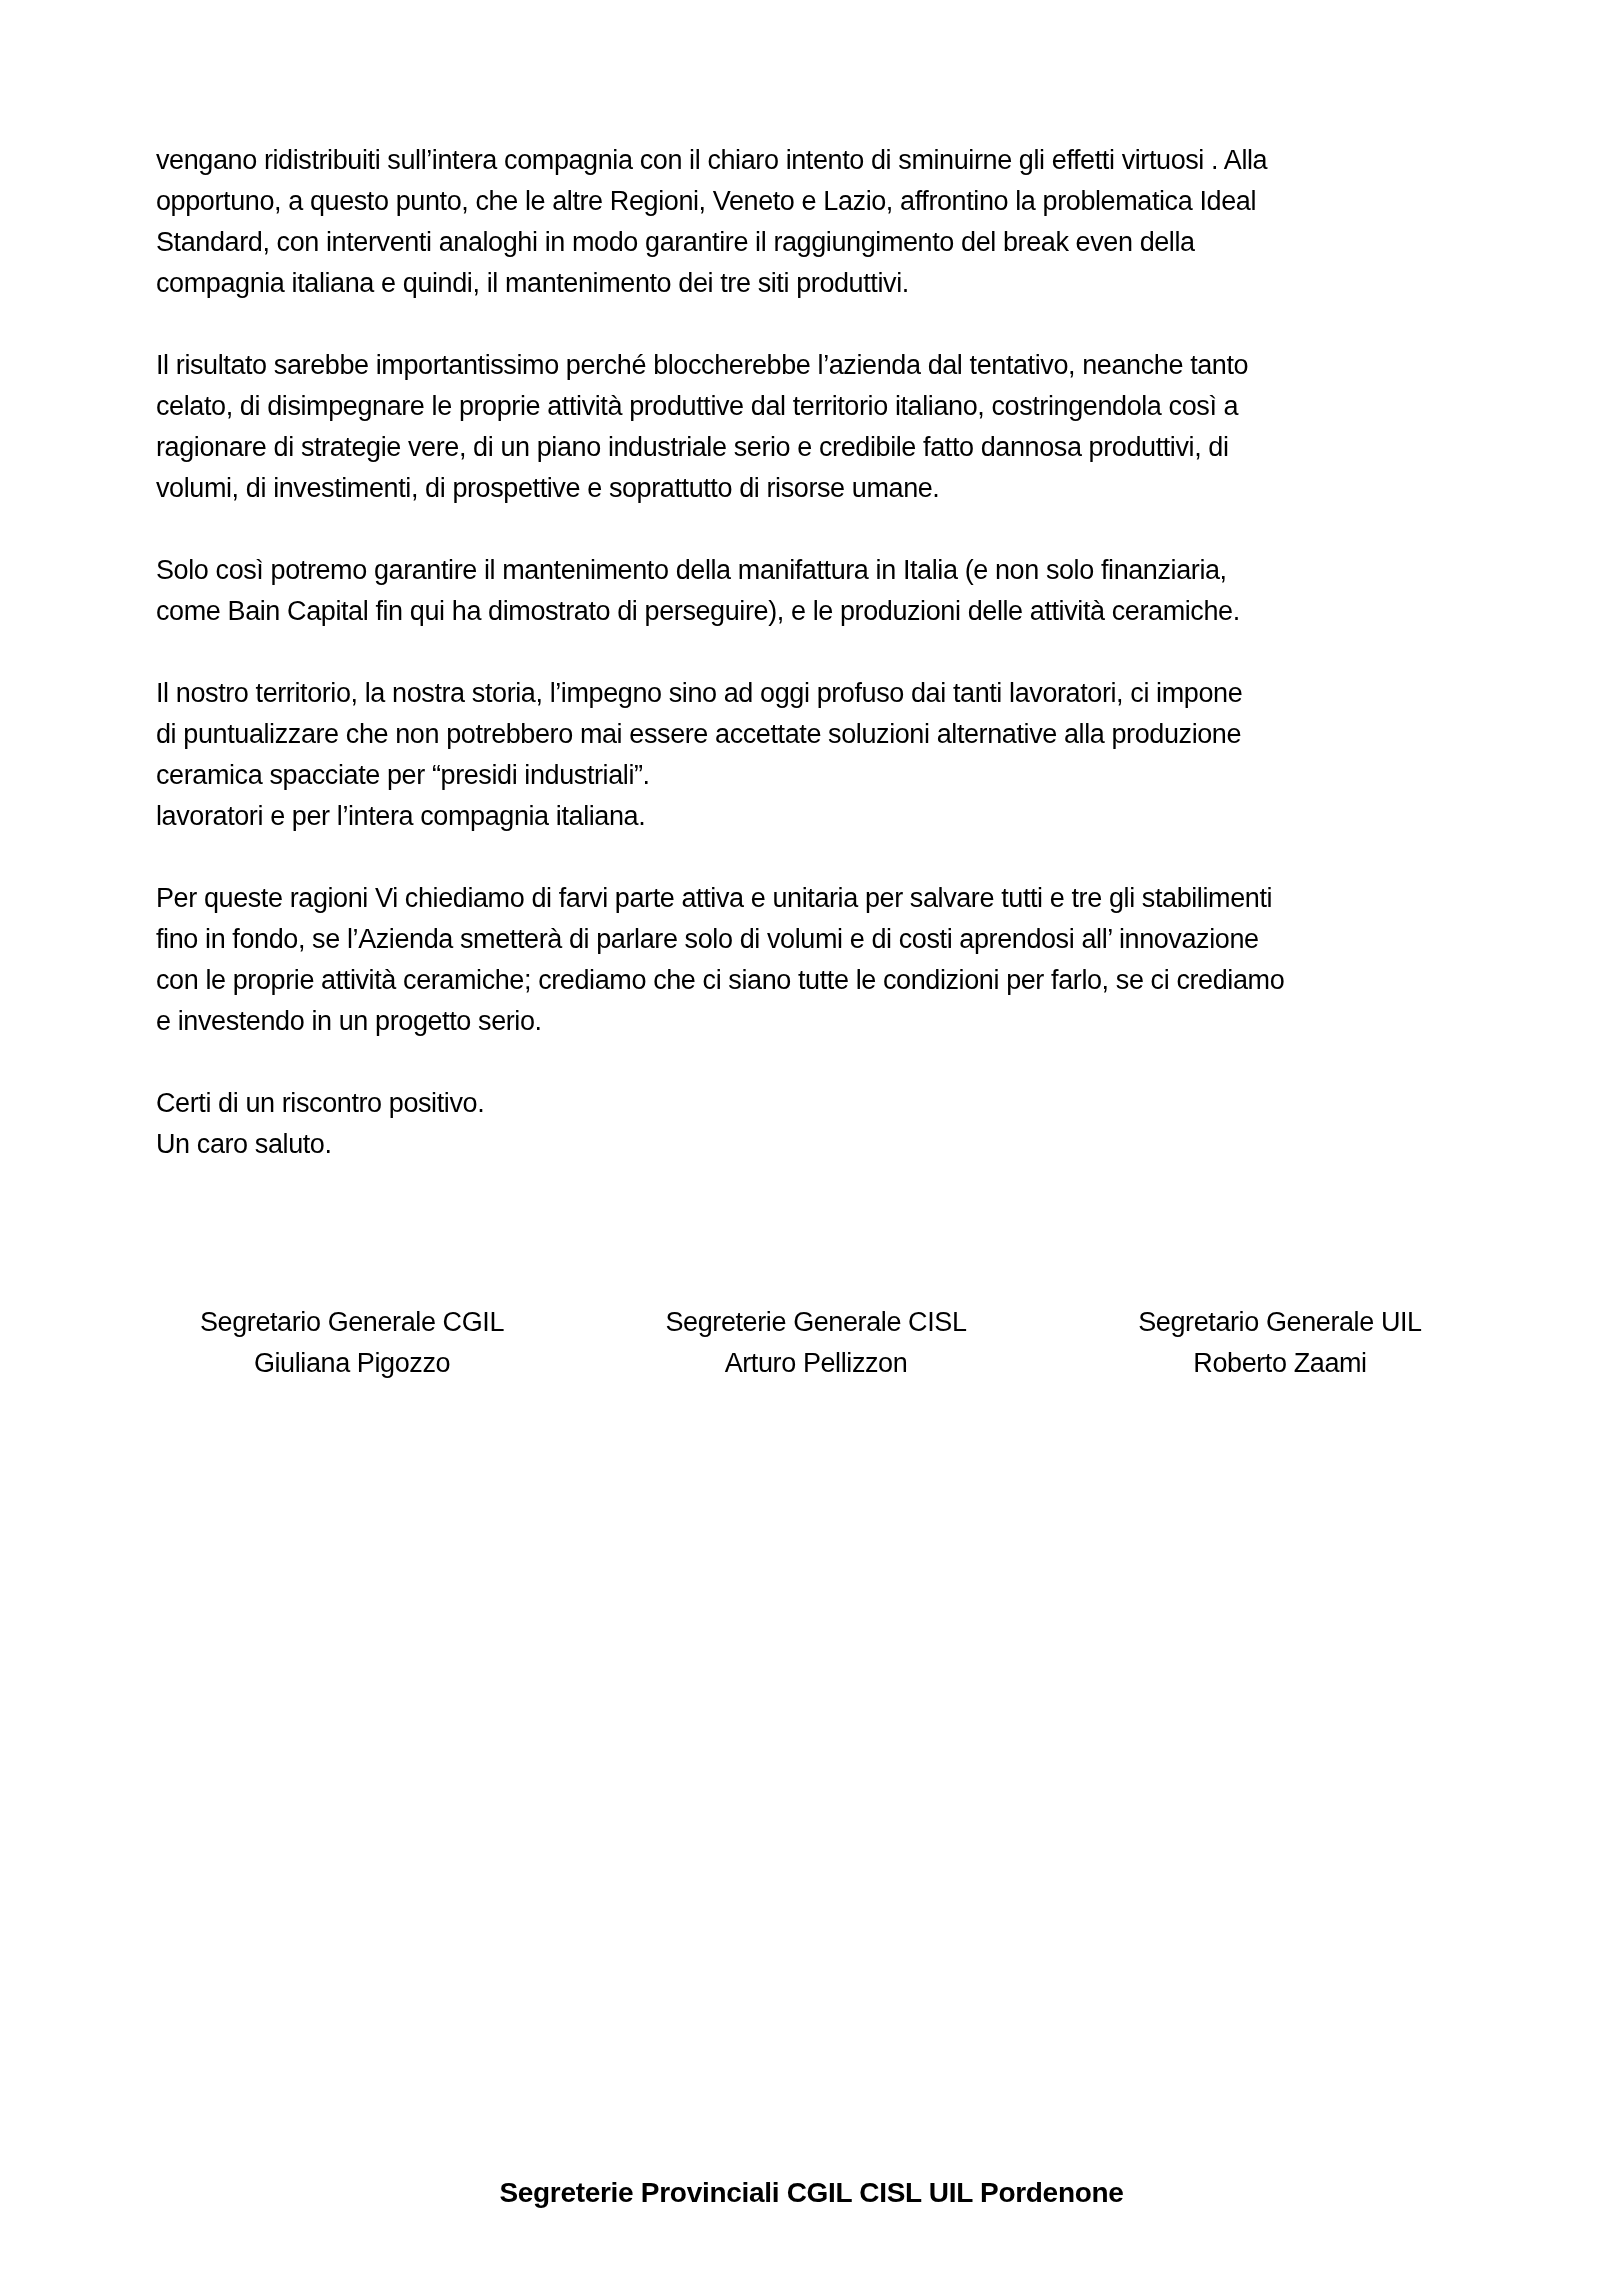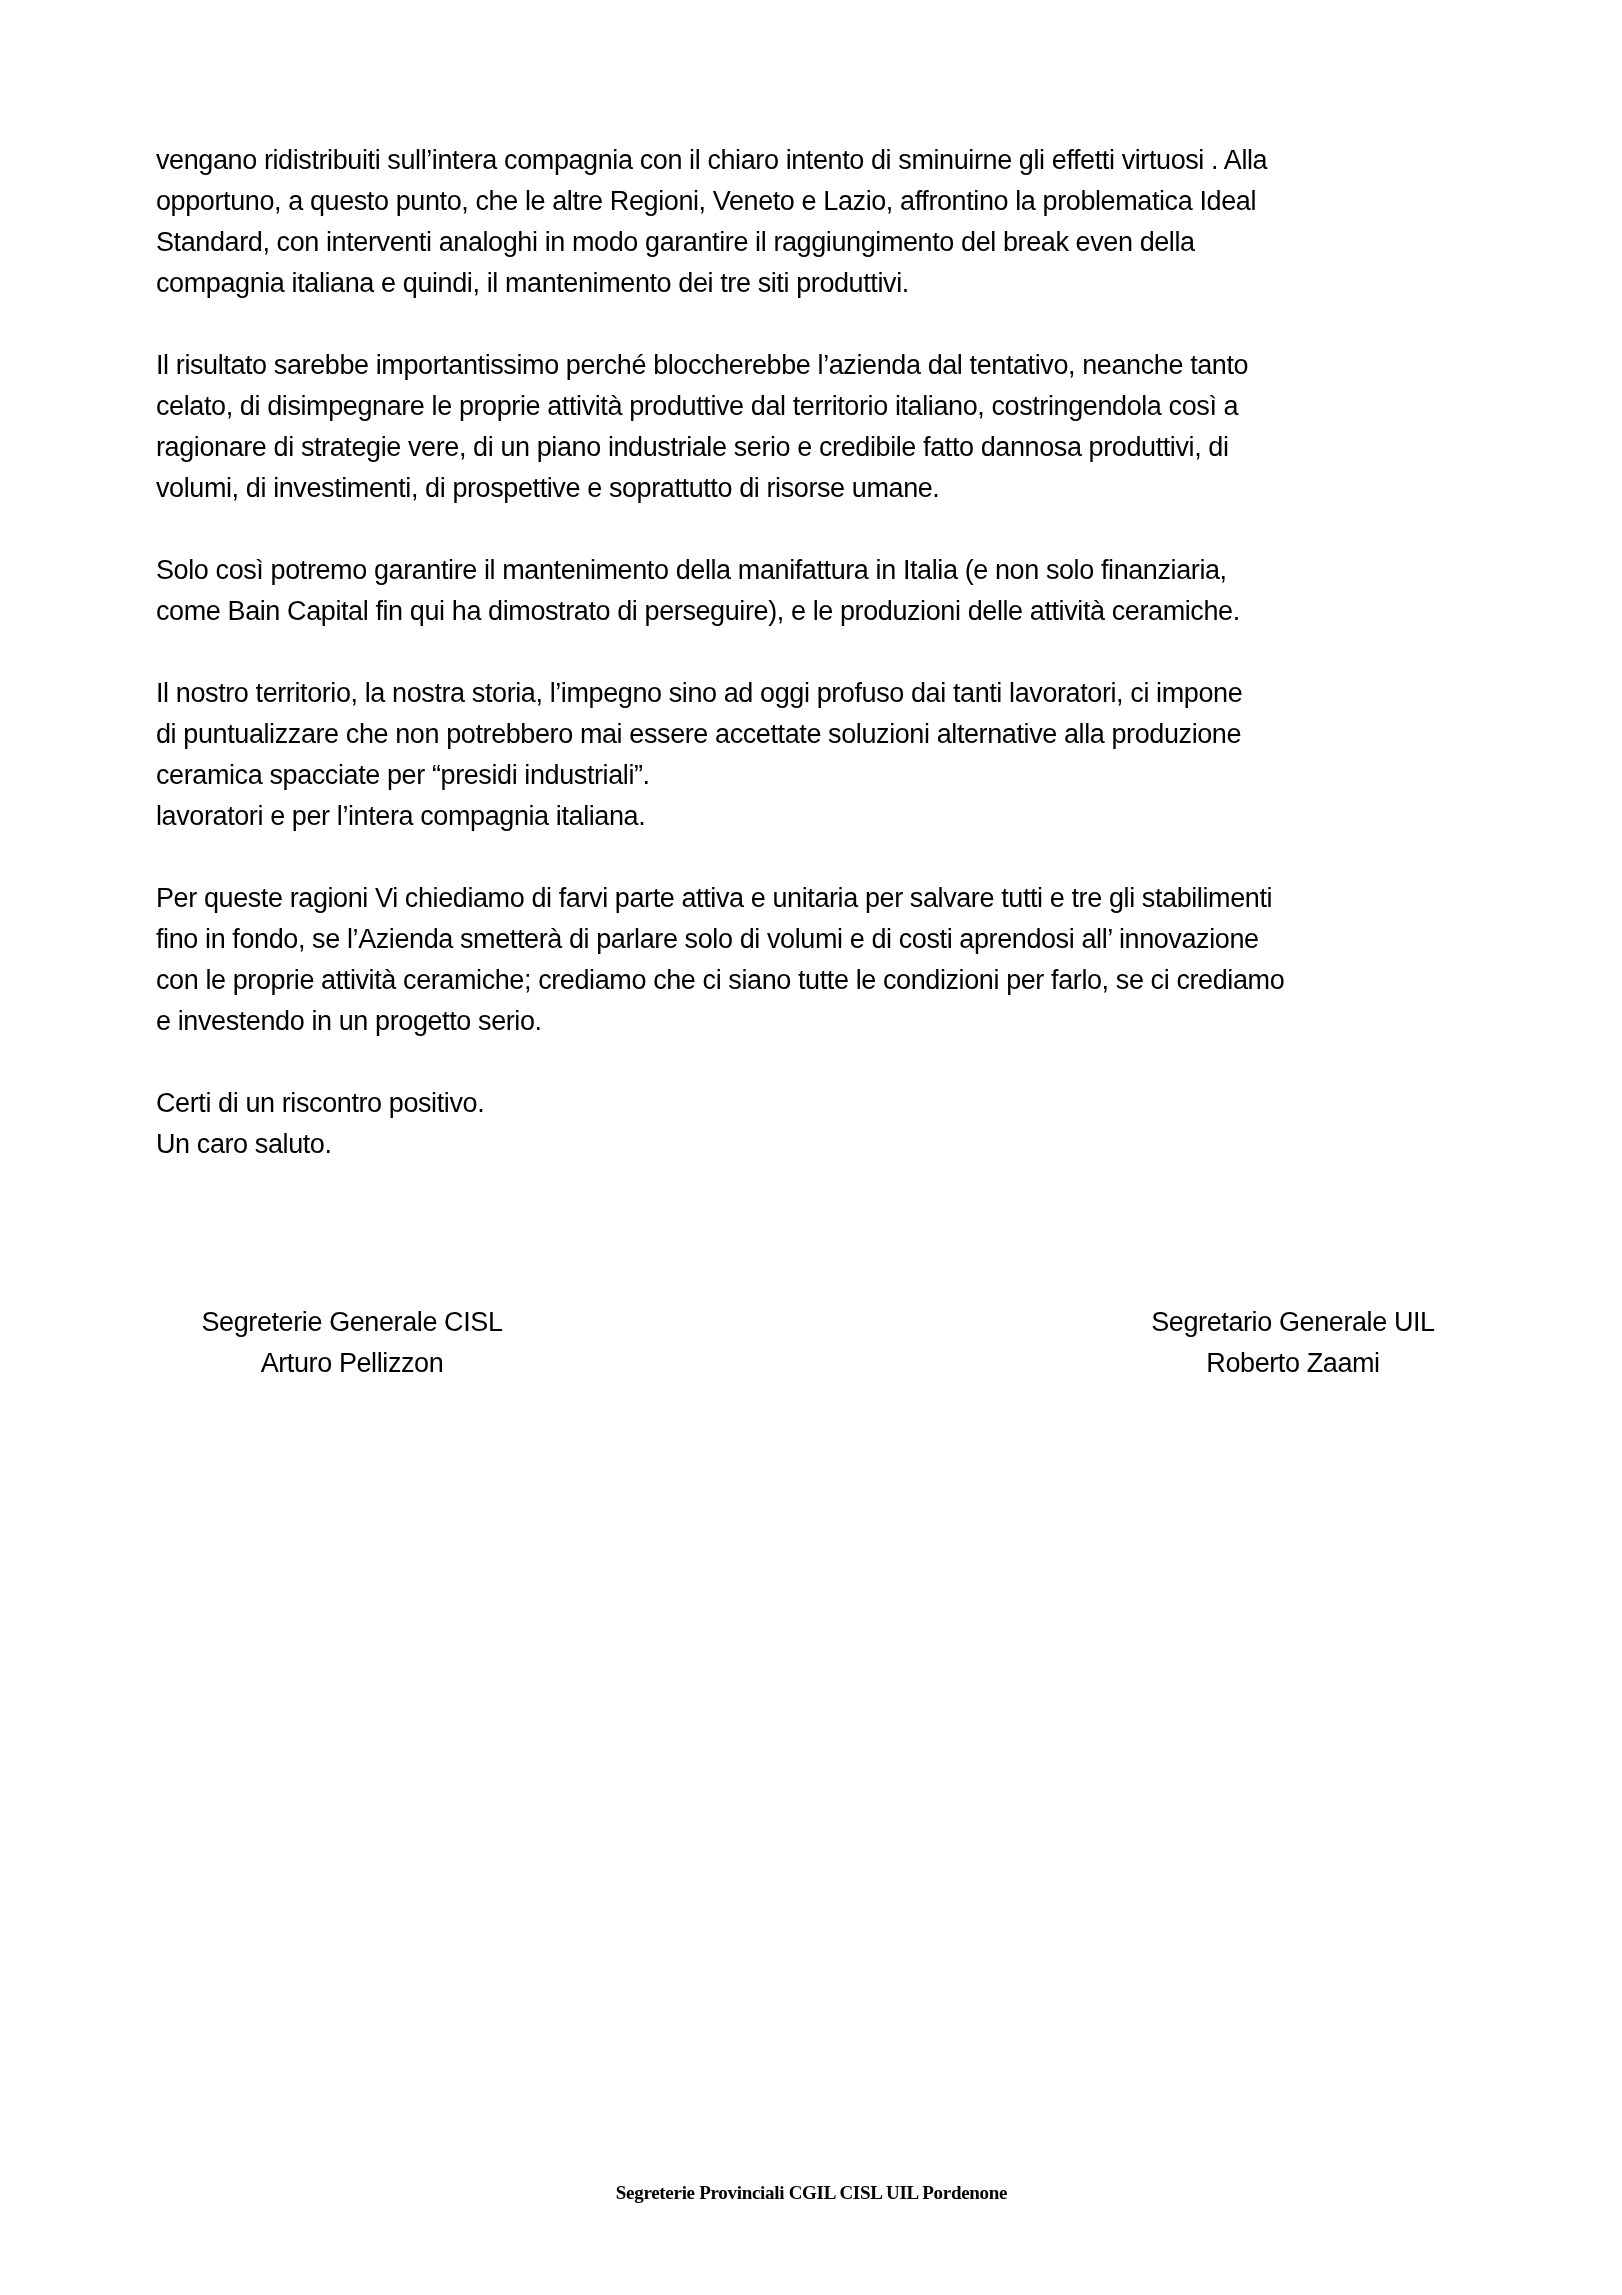--- a/index.html
+++ b/index.html
@@ -63,23 +63,23 @@
     }
     .sig:nth-child(1) { margin-left: 13px; }
     .sig:nth-child(3) { margin-right: 13px; text-align: center; }
     .sig .role, .sig .name { display: block; }
     .footer {
       position: absolute;
       top: 2157px;
       left: 0;
       width: 1623px;
       text-align: center;
-      font-family: Liberation Serif, serif;
+      font-family: Liberation Sans, sans-serif;
       font-weight: bold;
-      font-size: 19px;
+      font-size: 28px;
       letter-spacing: -0.3px;
       line-height: 39px;
     }
   </style>
 </head>
 <body>
 
 <div class="page">
 
   <div class="body-text">
@@ -119,20 +119,24 @@
 
     <p class="para closing">
       <span class="line">Certi di un riscontro positivo.</span>
       <span class="line">Un caro saluto.</span>
     </p>
 
   </div>
 
   <div class="signatures">
     <div class="sig">
+      <span class="role">Segretario Generale CGIL</span>
+      <span class="name">Giuliana Pigozzo</span>
+    </div>
+    <div class="sig">
       <span class="role">Segreterie Generale CISL</span>
       <span class="name">Arturo Pellizzon</span>
     </div>
     <div class="sig">
       <span class="role">Segretario Generale UIL</span>
       <span class="name">Roberto Zaami</span>
     </div>
   </div>
 
   <div class="footer">Segreterie Provinciali CGIL CISL UIL Pordenone</div>

